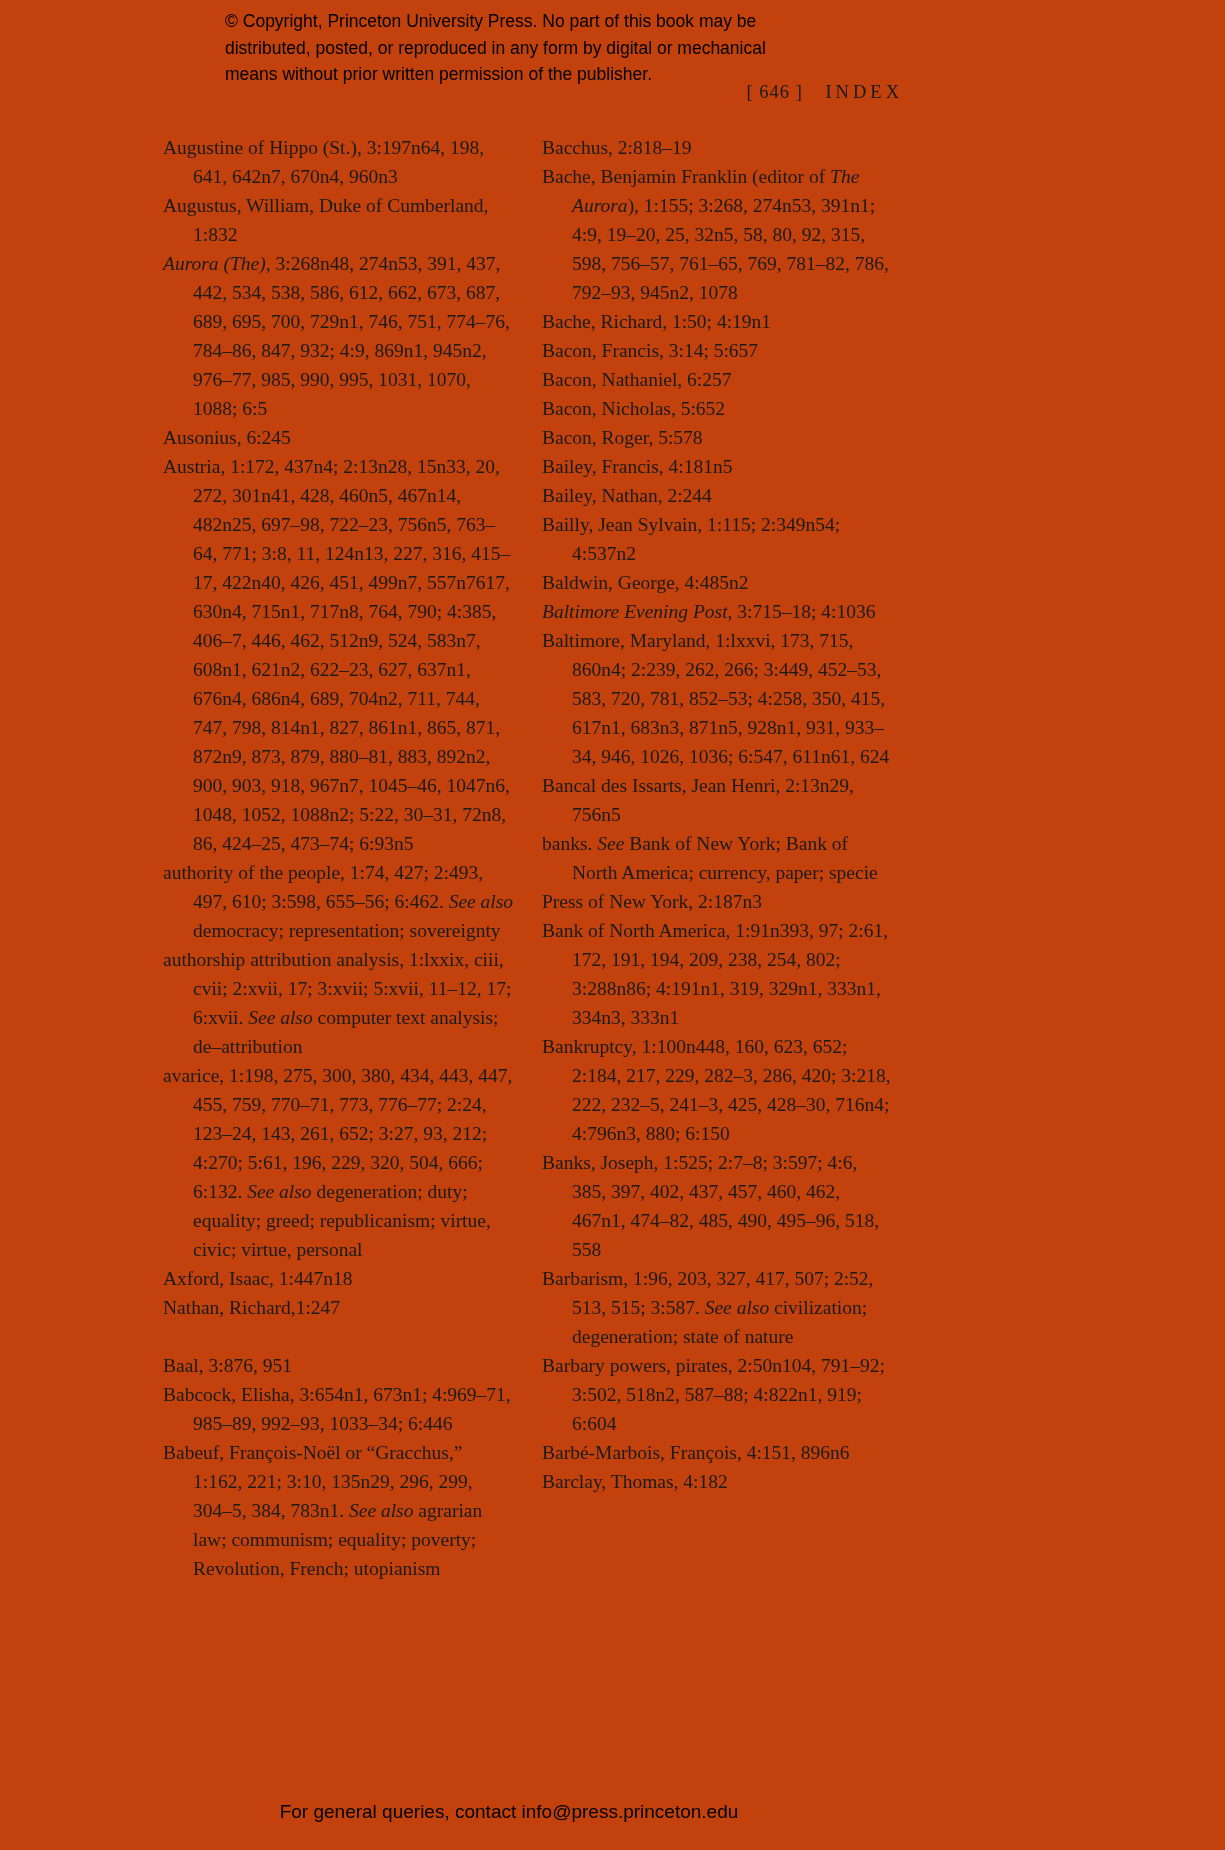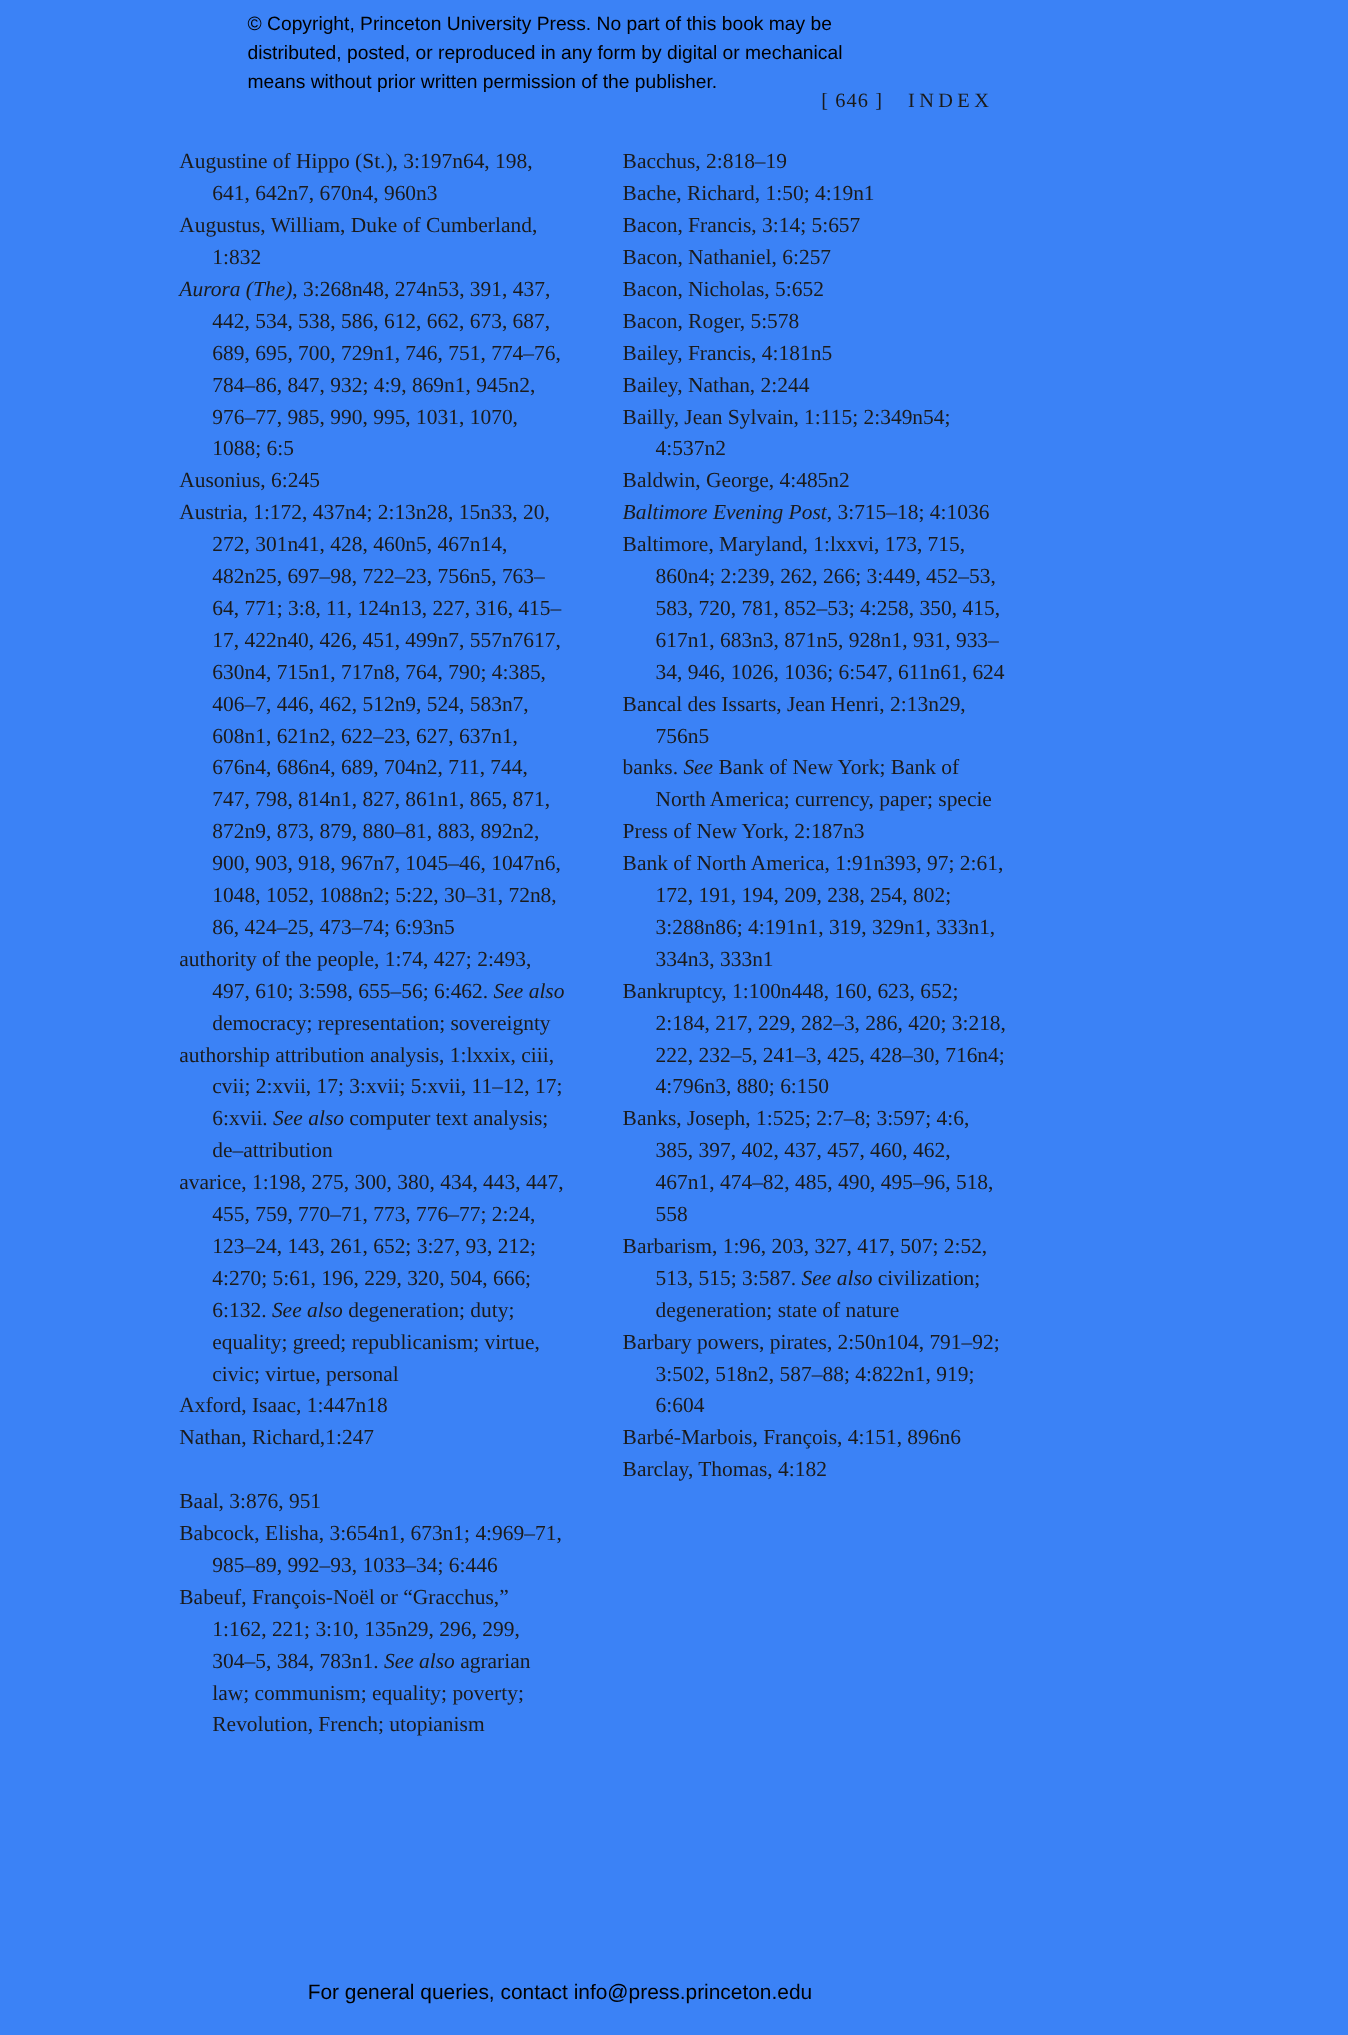--- a/index.html
+++ b/index.html
@@ -1,21 +1,21 @@
 <!DOCTYPE html>
 <html><head>
 <meta charset="utf-8">
 <style>
   html, body { margin: 0; padding: 0; }
   body { background: #ffffff; }
   .page {
     position: relative;
     width: 1225px;
     height: 1850px;
-    background: #3b82f6;
+    background: #c2410c;
     color: #151515;
     overflow: hidden;
   }
   .copyright {
     position: absolute;
     left: 225px;
     top: 8px;
     width: 600px;
     font-family: "Liberation Sans", sans-serif;
     font-size: 17.5px;
@@ -33,21 +33,21 @@
     color: #1a1a1a;
   }
   .page-header .pagenum { margin-right: 18px; letter-spacing: 1px; }
   .page-header .booktitle { letter-spacing: 4px; }
   .columns {
     position: absolute;
     left: 163px;
     top: 133px;
     width: 745px;
     display: flex;
-    gap: 50px;
+    gap: 26px;
     font-family: "Liberation Serif", serif;
     font-size: 19.5px;
     line-height: 29px;
     color: #1b1b1b;
   }
   .col { flex: 0 0 353px; width: 353px; }
   .entry {
     padding-left: 30px;
     text-indent: -30px;
     text-align: left;
@@ -92,20 +92,21 @@
         <div class="entry"><span>authorship attribution analysis, 1:lxxix, ciii, cvii; 2:xvii, 17; 3:xvii; 5:xvii, 11–12, 17; 6:xvii. </span><span class="it">See also</span><span> computer text analysis; de–attribution</span></div>
         <div class="entry"><span>avarice, 1:198, 275, 300, 380, 434, 443, 447, 455, 759, 770–71, 773, 776–77; 2:24, 123–24, 143, 261, 652; 3:27, 93, 212; 4:270; 5:61, 196, 229, 320, 504, 666; 6:132. </span><span class="it">See also</span><span> degeneration; duty; equality; greed; republicanism; virtue, civic; virtue, personal</span></div>
         <div class="entry"><span>Axford, Isaac, 1:447n18</span></div>
         <div class="entry"><span>Nathan, Richard,1:247</span></div>
         <div class="entry gap"><span>Baal, 3:876, 951</span></div>
         <div class="entry"><span>Babcock, Elisha, 3:654n1, 673n1; 4:969–71, 985–89, 992–93, 1033–34; 6:446</span></div>
         <div class="entry"><span>Babeuf, François-Noël or “Gracchus,” 1:162, 221; 3:10, 135n29, 296, 299, 304–5, 384, 783n1. </span><span class="it">See also</span><span> agrarian law; communism; equality; poverty; Revolution, French; utopianism</span></div>
       </div>
     <div class="col">
         <div class="entry"><span>Bacchus, 2:818–19</span></div>
+        <div class="entry"><span>Bache, Benjamin Franklin (editor of </span><span class="it">The Aurora</span><span>), 1:155; 3:268, 274n53, 391n1; 4:9, 19–20, 25, 32n5, 58, 80, 92, 315, 598, 756–57, 761–65, 769, 781–82, 786, 792–93, 945n2, 1078</span></div>
         <div class="entry"><span>Bache, Richard, 1:50; 4:19n1</span></div>
         <div class="entry"><span>Bacon, Francis, 3:14; 5:657</span></div>
         <div class="entry"><span>Bacon, Nathaniel, 6:257</span></div>
         <div class="entry"><span>Bacon, Nicholas, 5:652</span></div>
         <div class="entry"><span>Bacon, Roger, 5:578</span></div>
         <div class="entry"><span>Bailey, Francis, 4:181n5</span></div>
         <div class="entry"><span>Bailey, Nathan, 2:244</span></div>
         <div class="entry"><span>Bailly, Jean Sylvain, 1:115; 2:349n54; 4:537n2</span></div>
         <div class="entry"><span>Baldwin, George, 4:485n2</span></div>
         <div class="entry"><span class="it">Baltimore Evening Post</span><span>, 3:715–18; 4:1036</span></div>

